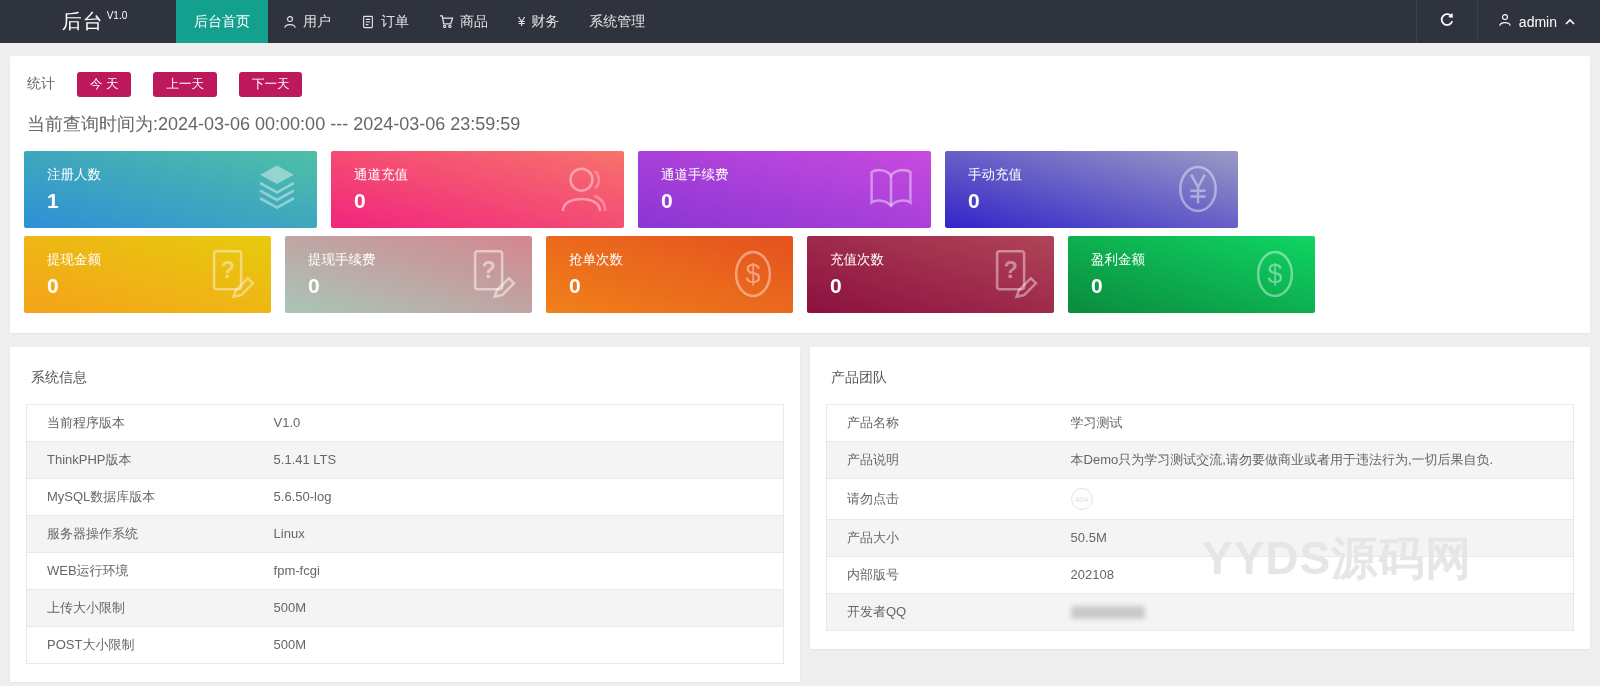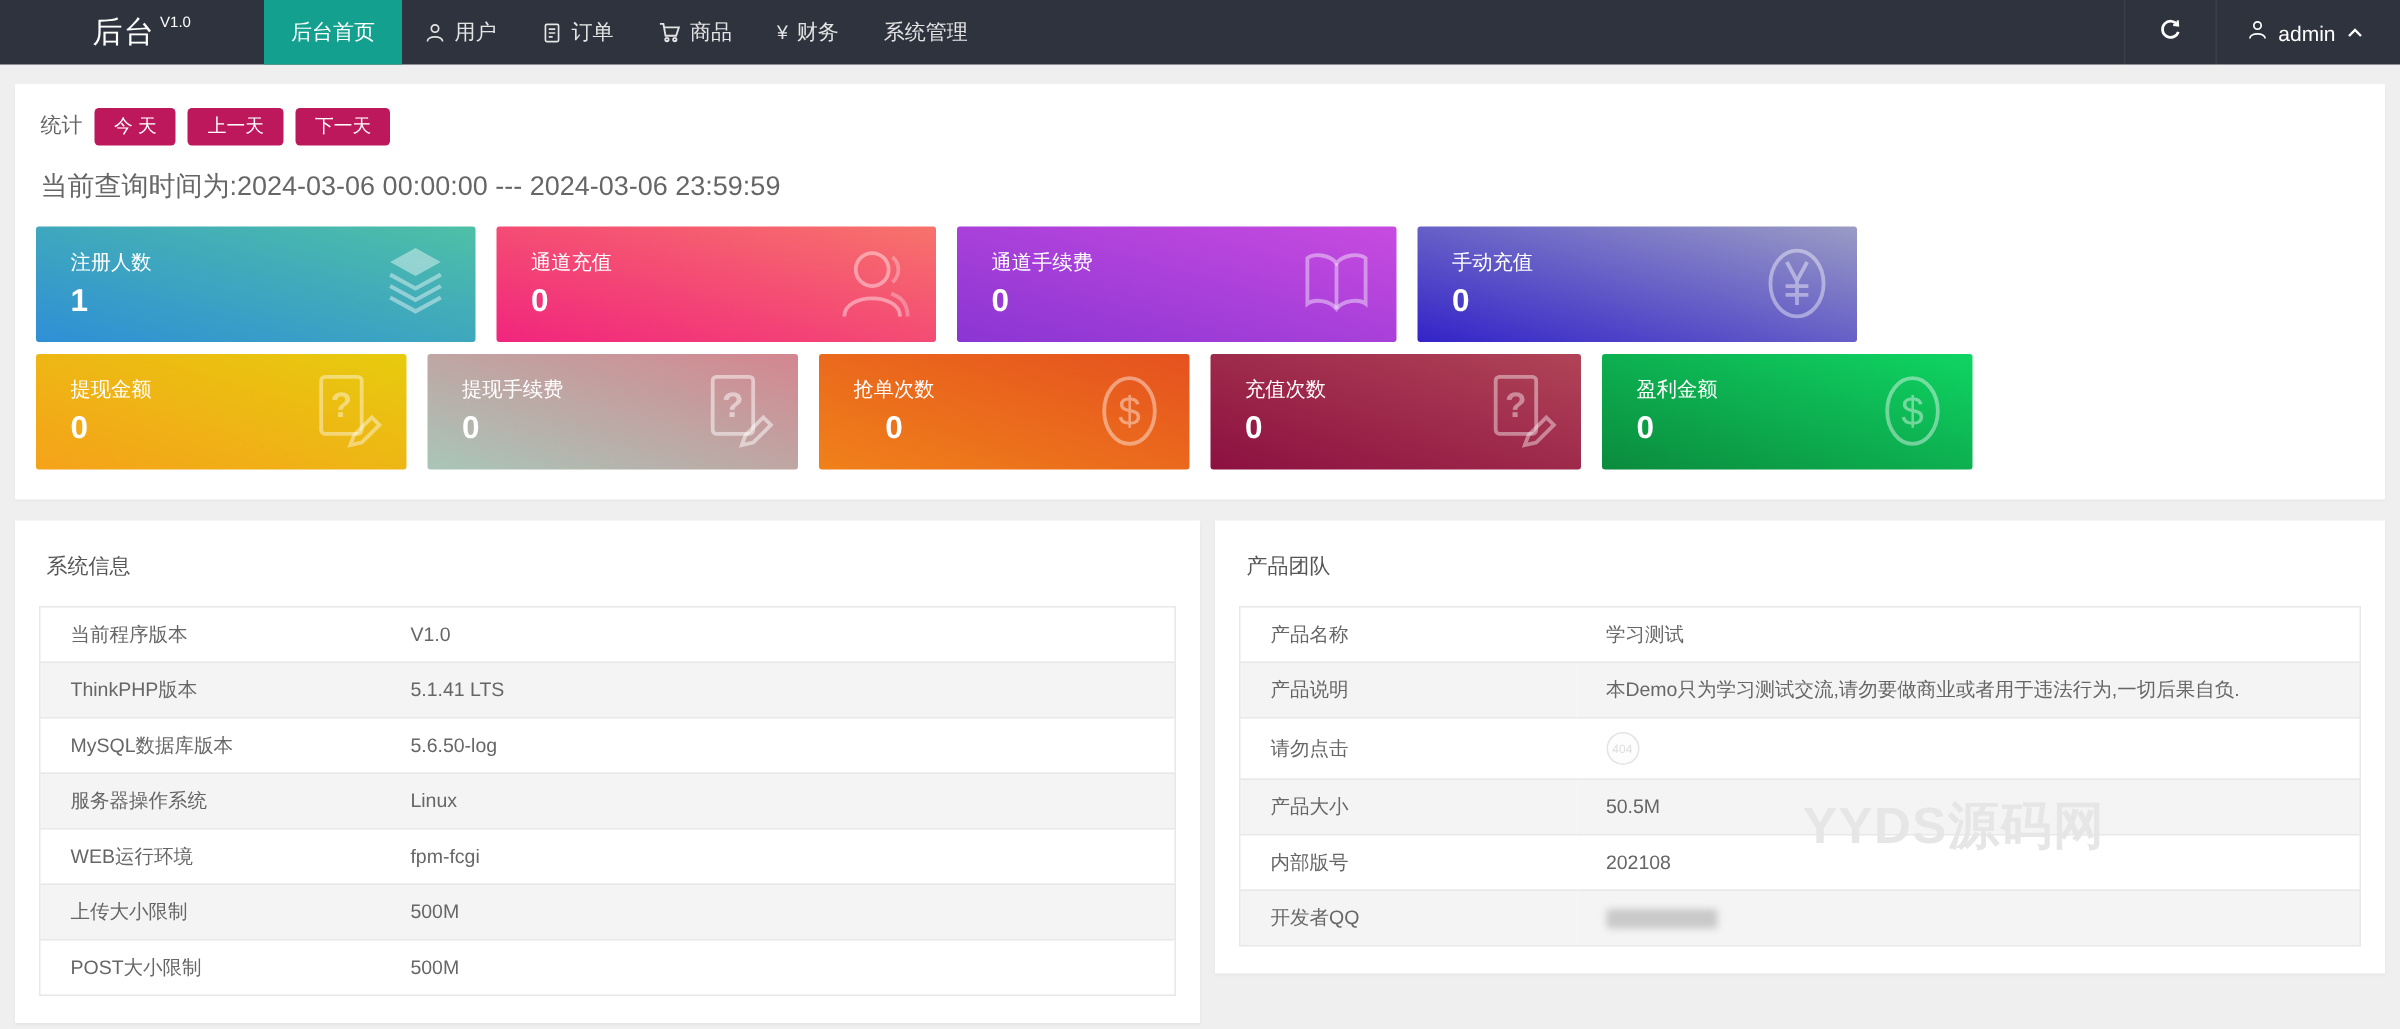--- a/index.html
+++ b/index.html
@@ -33,21 +33,21 @@
     display:flex; align-items:center; padding:0 22px; cursor:pointer;
     border-left:1px solid rgba(255,255,255,0.06);
   }
   .nav-user { display:flex; align-items:center; gap:7px; padding:0 24px 0 20px;
     border-left:1px solid rgba(255,255,255,0.06); cursor:pointer; color:#fff; }
   
   .stats-panel {
     margin:13px 10px 0; background:#fff; padding:16px 14px 20px;
     box-shadow:0 1px 2px rgba(0,0,0,0.05);
   }
-  .stats-header { display:flex; align-items:center; gap:8px; padding-left:3px; }
+  .stats-header { display:flex; align-items:center; gap:22px; padding-left:3px; }
   .stats-label { font-size:14px; color:#666; }
   .stat-btn {
     background:#be185d; color:#fff; border:none; border-radius:3px;
     font-size:12.5px; padding:6px 13px; cursor:pointer;
     font-family:inherit; line-height:1;
   }
   .query-time { margin:15px 0 0 3px; font-size:18px; color:#666; }
   .cards-row { display:flex; gap:14px; margin-top:15px; }
   .cards-row.second { margin-top:8px; }
   .card {
@@ -79,21 +79,21 @@
     display:inline-block; width:22px; height:22px; border:1px solid #e4e4e4;
     border-radius:50%; color:#ddd; font-size:8px; line-height:21px;
     text-align:center; cursor:pointer; background:#fdfdfd;
   }
   .redacted {
     display:inline-block; width:74px; height:13px; background:#c9c9c9;
     border-radius:2px; filter:blur(2.5px); vertical-align:middle;
   }
   .watermark {
     position:absolute; left:392px; top:181px; z-index:3;
-    font-size:34px; font-weight:bold; color:#e6e6e6; letter-spacing:1px;
+    font-size:46px; font-weight:bold; color:#e6e6e6; letter-spacing:1px;
     pointer-events:none; white-space:nowrap;
   }
 </style>
 </head>
 <body>
 
 <div class="navbar">
   <div class="logo">
     <span class="logo-main">后台</span>
     <span class="logo-ver">V1.0</span>
@@ -242,21 +242,21 @@
            <div class="card-value">0</div>
         </div>
       <span class="card-icon">
           <svg viewBox="0 0 64 64" fill="none" stroke="rgba(255,255,255,0.5)" stroke-width="3">
             <rect x="12" y="5" width="32" height="45" rx="3"></rect>
             <text x="28" y="37" font-size="28" text-anchor="middle" fill="rgba(255,255,255,0.5)" stroke="none" font-weight="bold">?</text>
             <path d="M38 51 L52 37 L58 43 L44 57 L35 59 Z"></path>
           </svg>
         </span>
     </div>
-    <div class="card w5" style="background: linear-gradient(to right top, rgb(240, 129, 26), rgb(229, 81, 31)); text-align: center;">
+    <div class="card w5" style="background: linear-gradient(to right top, rgb(240, 129, 26), rgb(229, 81, 31));">
       <div>
           <div class="card-title">抢单次数</div>
            <div class="card-value">0</div>
         </div>
       <span class="card-icon">
           <svg viewBox="0 0 64 64" fill="none" stroke="rgba(255,255,255,0.42)" stroke-width="3">
             <ellipse cx="32" cy="32" rx="20" ry="26"></ellipse>
             <text x="32" y="43" font-size="32" text-anchor="middle" fill="rgba(255,255,255,0.42)" stroke="none">$</text>
           </svg>
         </span>

